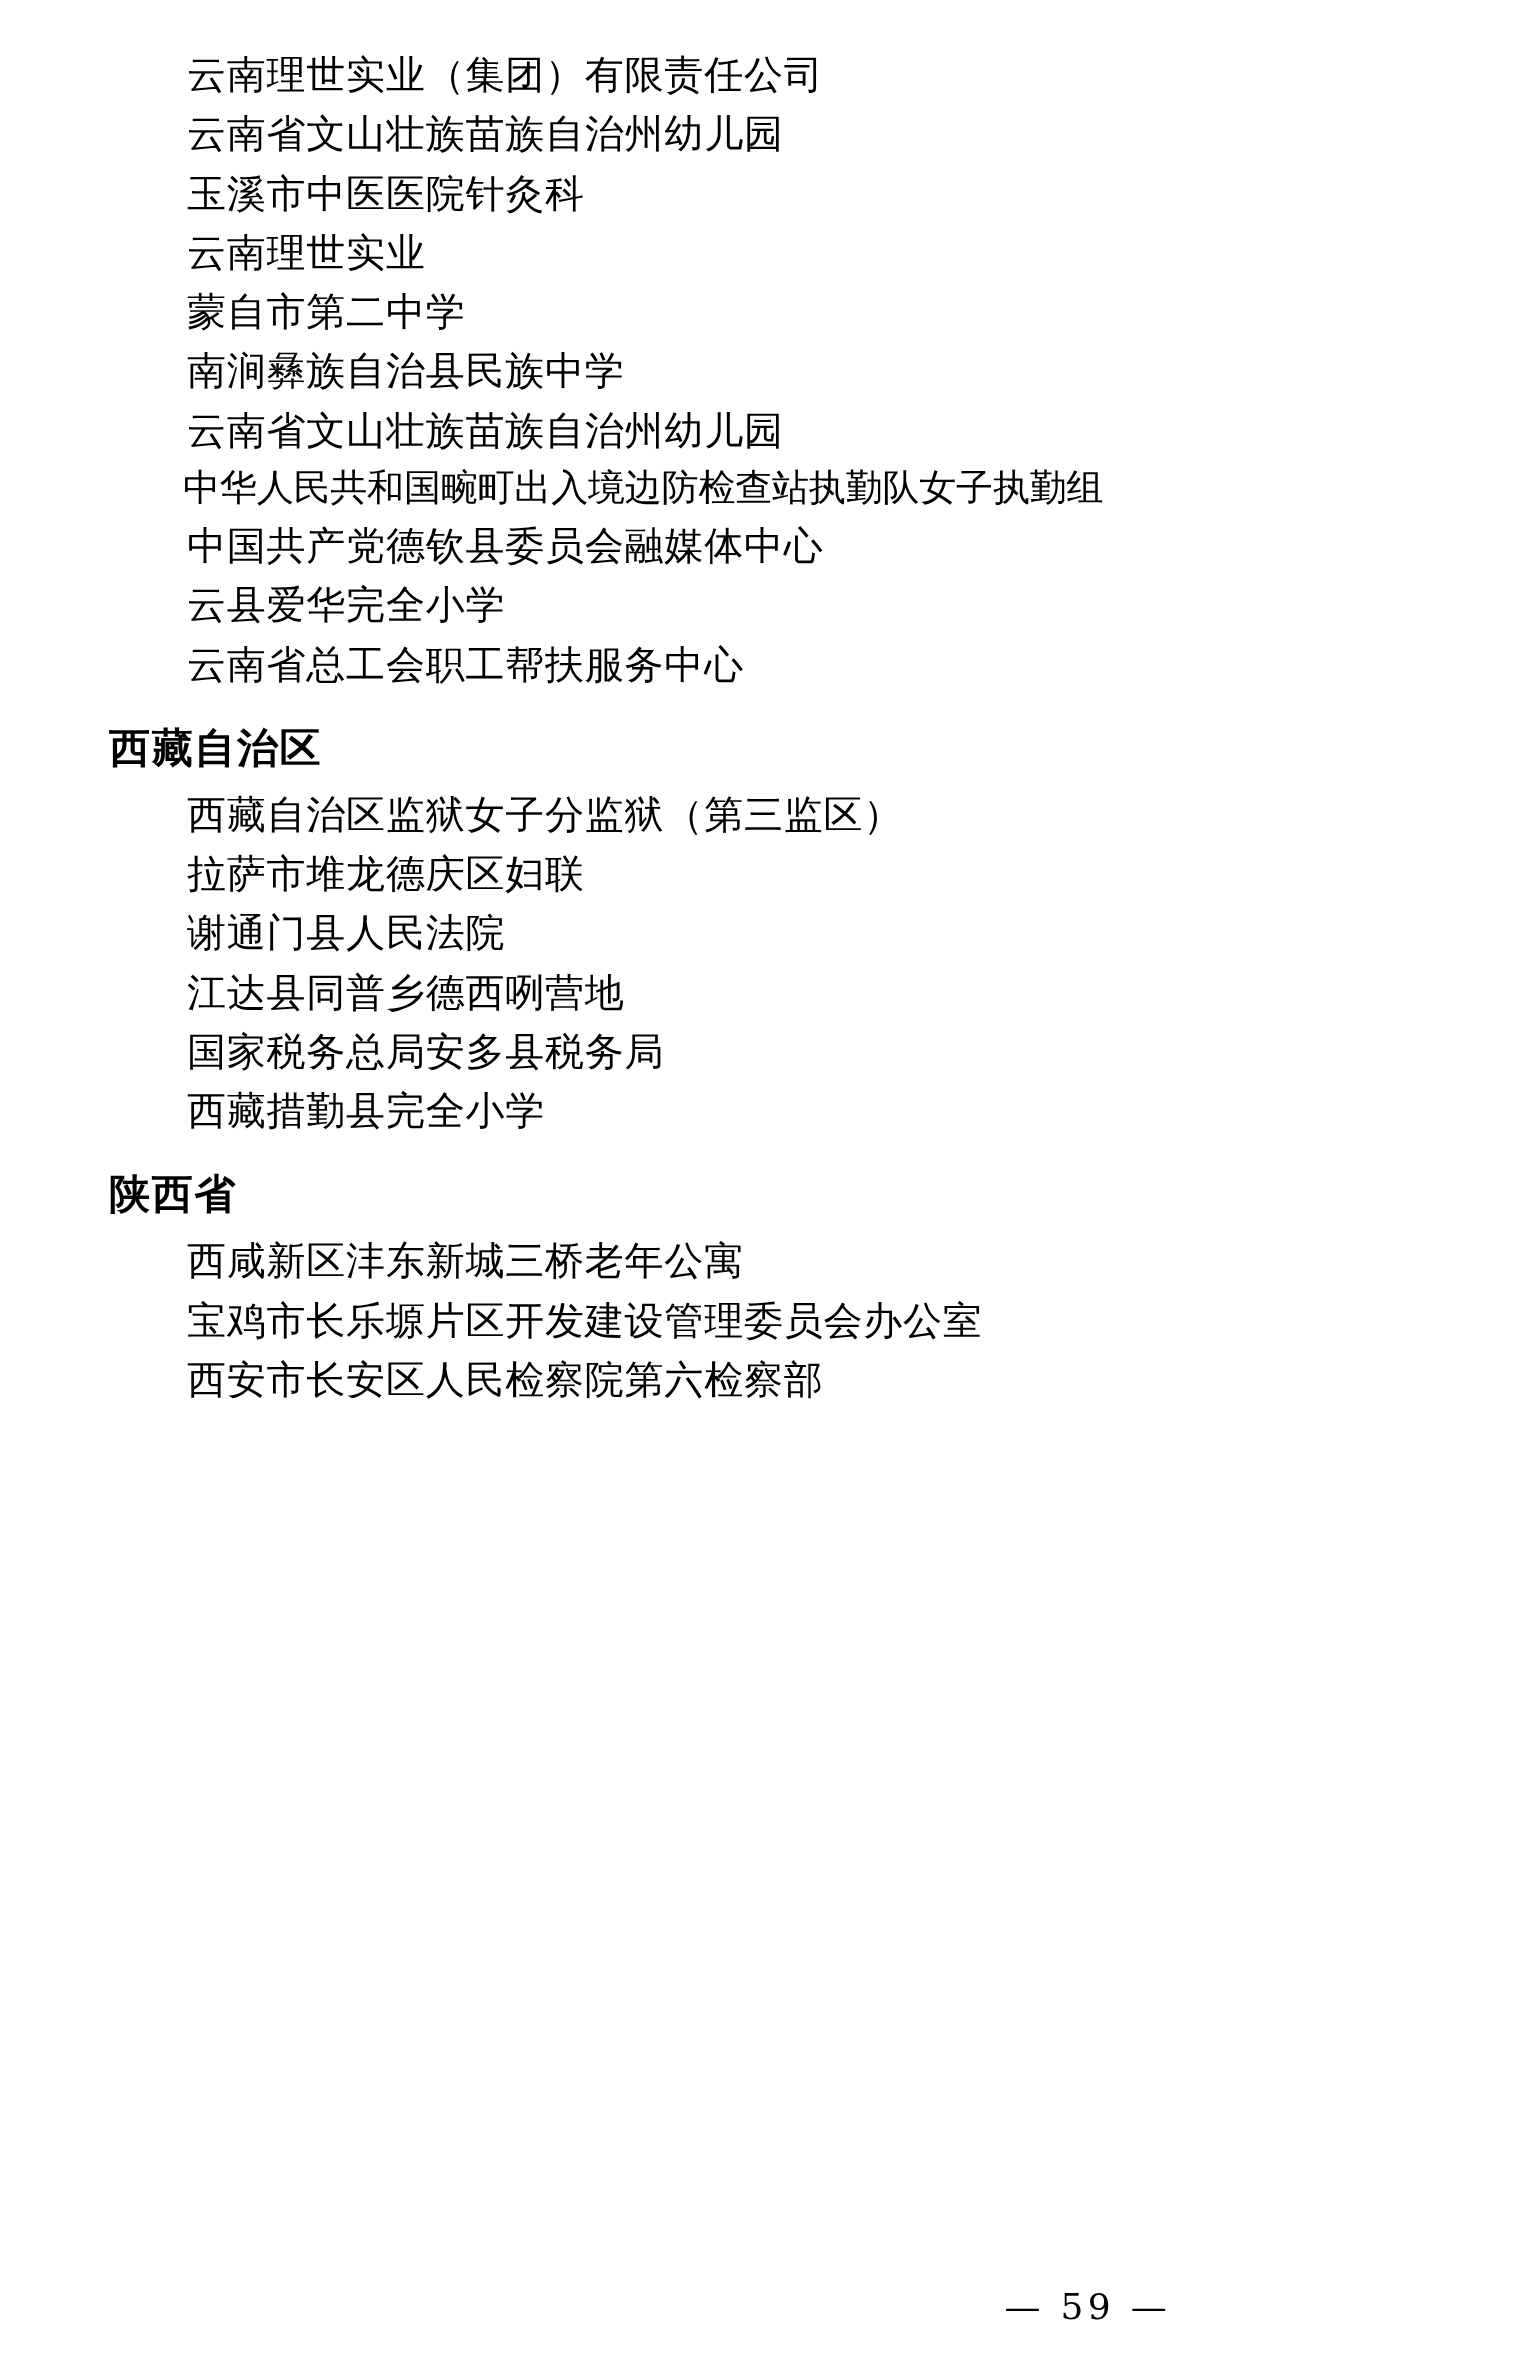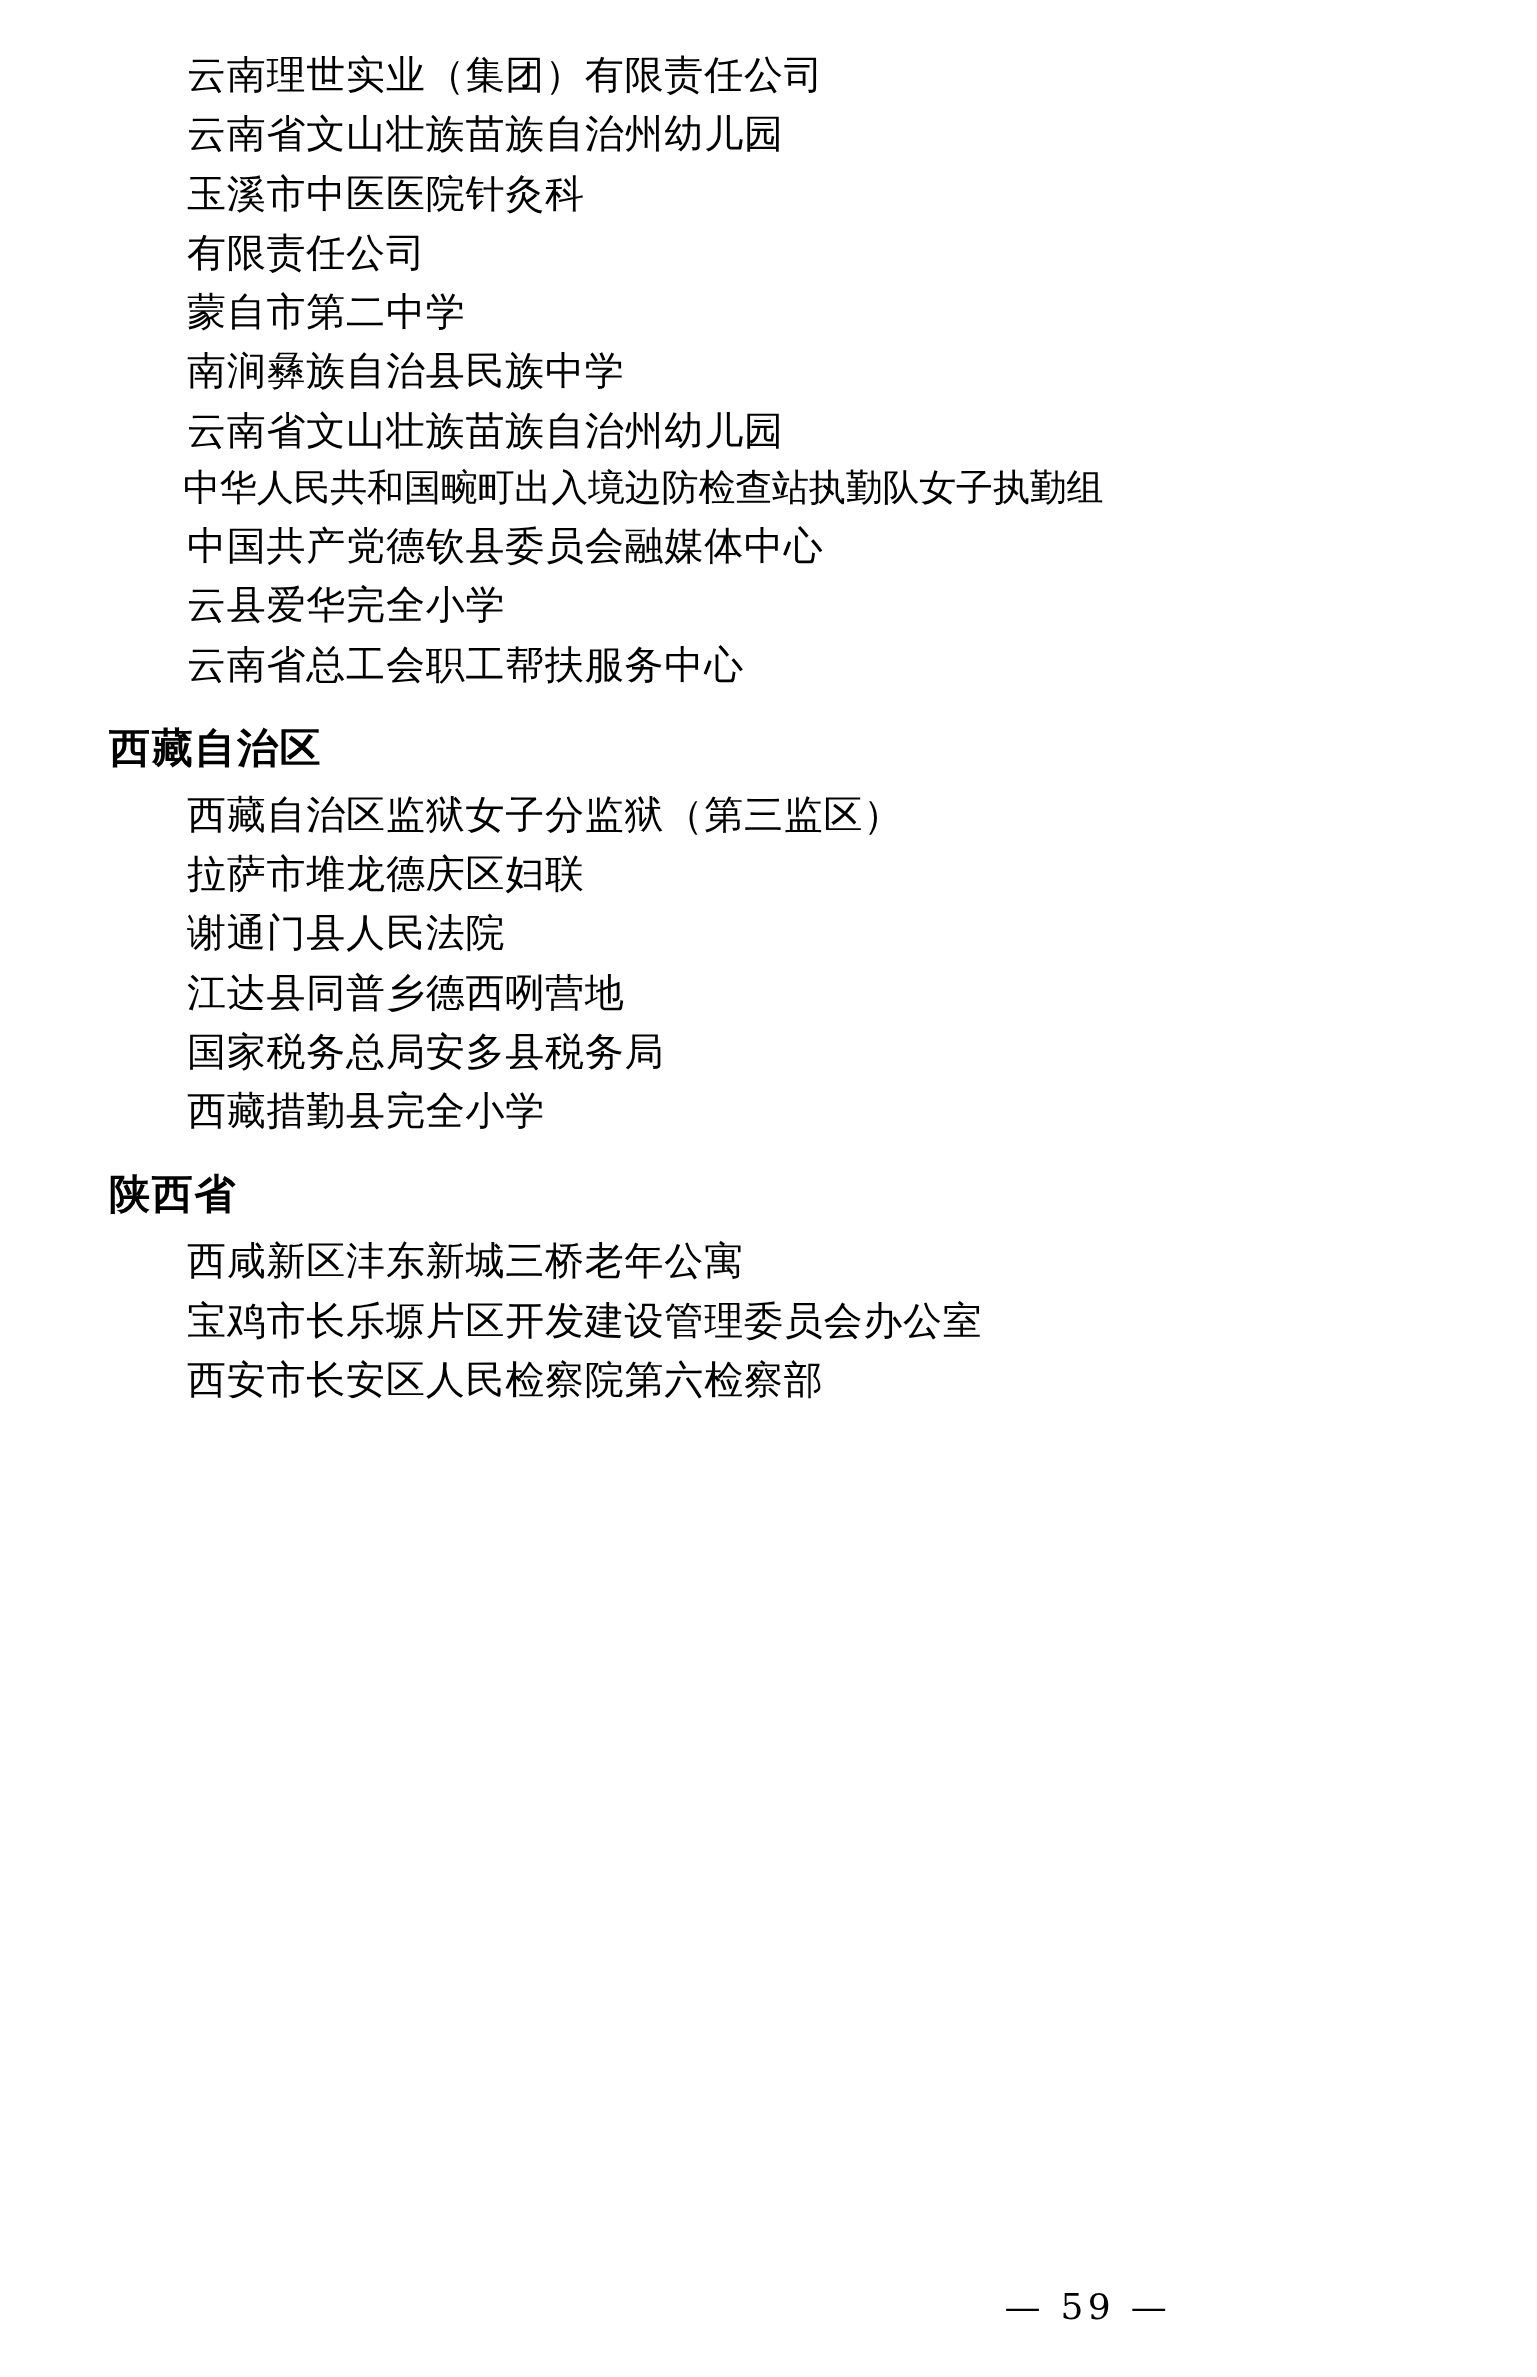--- a/index.html
+++ b/index.html
@@ -63,21 +63,21 @@
 </head>
 <body>
 
 <div class="page">
   <div class="doc-body">
 
     <div>
       <div class="entry">云南理世实业（集团）有限责任公司</div>
       <div class="entry">云南省文山壮族苗族自治州幼儿园</div>
       <div class="entry">玉溪市中医医院针灸科</div>
-      <div class="entry">有限责任公司</div>
+      <div class="entry">云南理世实业</div>
       <div class="entry">蒙自市第二中学</div>
       <div class="entry">南涧彝族自治县民族中学</div>
       <div class="entry">云南省文山壮族苗族自治州幼儿园</div>
       <div class="entry long">中华人民共和国畹町出入境边防检查站执勤队女子执勤组</div>
       <div class="entry">中国共产党德钦县委员会融媒体中心</div>
       <div class="entry">云县爱华完全小学</div>
       <div class="entry">云南省总工会职工帮扶服务中心</div>
     </div>
 
     <div>

